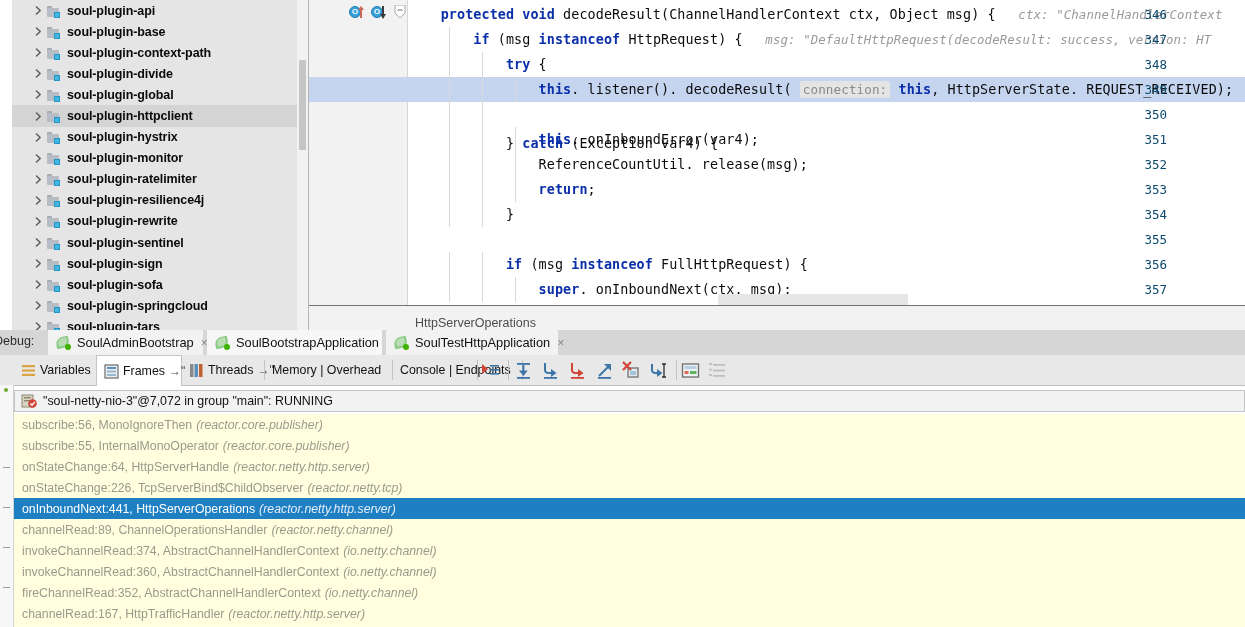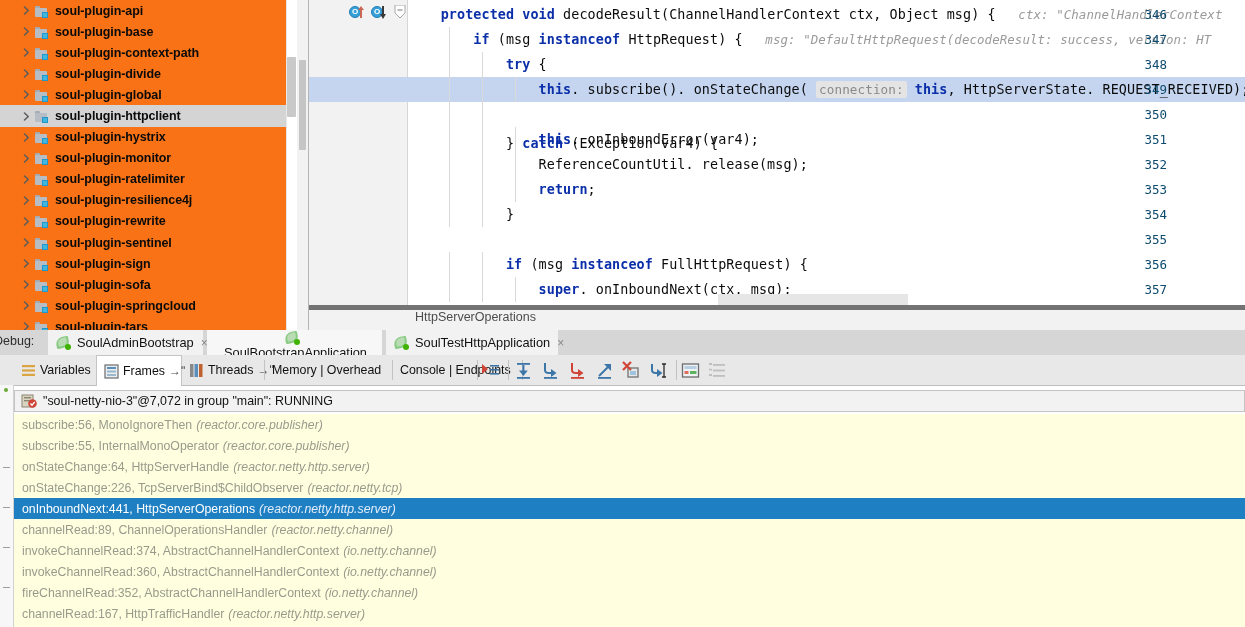--- a/index.html
+++ b/index.html
@@ -8,21 +8,21 @@
     font-family:"Liberation Sans", sans-serif;
     font-size:12px;color:#1a1a1a;background:#ffffff;
     position:relative;
   }
   .root{position:absolute;inset:0;}
 
   
   .top-area{position:absolute;left:0;top:0;width:1245px;height:330px;}
 
   
-  .tree{position:absolute;left:0;top:0;width:297px;height:330px;background:#f97316;overflow:hidden;}
+  .tree{position:absolute;left:12px;top:0;width:297px;height:330px;background:#e5e5e5;overflow:hidden;}
   .tree-row{height:21.1px;display:flex;align-items:center;padding-left:18px;white-space:nowrap;}
   .tree-row.sel{background:#d4d4d4;}
   .arrow{width:16px;flex:0 0 16px;color:#5c5c5c;font-size:11px;line-height:1;
          display:flex;align-items:center;justify-content:center;}
   .arrow svg{display:block;}
   .mod-icon{width:16px;height:16px;flex:0 0 16px;position:relative;margin-right:5px;}
   .mod-icon .f1{position:absolute;left:1px;top:3px;width:5px;height:3px;background:#a6acb3;border-radius:1px 1px 0 0;}
   .mod-icon .f2{position:absolute;left:1px;top:5px;width:12px;height:9px;background:#b7bdc4;border-radius:1px;}
   .mod-icon .bg{position:absolute;left:8px;top:9px;width:6px;height:6px;background:#40b6e0;border:1px solid #2196c7;box-sizing:border-box;}
   .tree-label{font-size:12.5px;font-weight:bold;color:#0a0a0a;letter-spacing:-0.1px;}
@@ -54,31 +54,31 @@
 
   
   .gico{position:absolute;width:17px;height:17px;}
   .gico .circ{position:absolute;left:0;top:2px;width:12px;height:12px;border-radius:50%;
               background:#38a0d8;border:1px solid #1d7fb5;box-sizing:border-box;
               color:#fff;font-size:8px;font-weight:bold;text-align:center;line-height:10px;
               font-family:"Liberation Sans",sans-serif;}
   .fold{position:absolute;width:12px;height:14px;}
 
   .breadcrumb{position:absolute;left:309px;top:305px;width:936px;height:25px;background:#f2f2f2;
-              border-top:5px solid #737373;display:flex;align-items:flex-start;padding-left:106px;
+              border-top:1px solid #737373;display:flex;align-items:flex-end;padding-left:106px;
               box-sizing:border-box;}
   .breadcrumb span{font-size:12.5px;color:#4d4d4d;}
   .ed-fold-bar{position:absolute;left:409px;top:294px;width:190px;height:11px;background:#e6e6e6;}
 
   
   .debug-tabs{position:absolute;left:0;top:330px;width:1245px;height:25px;background:#d6d6d6;}
   .dbg-label{position:absolute;left:-6px;top:4px;font-size:12.5px;color:#2b2b2b;}
   .rtab{position:absolute;top:0;height:25px;display:flex;align-items:center;background:#f2f2f2;
         padding:0 6px 0 8px;box-sizing:border-box;text-align:right;}
-  .rtab.active{background:#f7f7f7;flex-direction:column;}
+  .rtab.active{background:#f7f7f7;}
   .run-ico{width:15px;height:15px;margin-right:6px;position:relative;flex:0 0 15px;}
   .run-ico .leaf{position:absolute;left:0;top:2px;width:13px;height:11px;background:#7cc576;
                  border-radius:60% 10% 55% 12%;transform:rotate(-12deg);opacity:.9;}
   .run-ico .leaf2{position:absolute;left:2px;top:3px;width:9px;height:8px;background:#b9dcb4;
                   border-radius:60% 10% 55% 12%;transform:rotate(-12deg);}
   .run-ico .dot{position:absolute;right:0;bottom:0;width:6px;height:6px;border-radius:50%;background:#3fb300;}
   .rtab-txt{font-size:12.8px;color:#111;white-space:nowrap;}
   .tab-x{margin-left:7px;color:#8a8a8a;font-size:12px;line-height:1;}
 
   .dbg-toolbar{position:absolute;left:0;top:355px;width:1245px;height:30px;background:#e8e8e8;
@@ -367,21 +367,21 @@
 
       <div class="code-area">
         <div id="code-lines">
             <div class="code-line" style="top: 2px;"><span>    </span><span class="kw">protected void </span><span>decodeResult(ChannelHandlerContext ctx, Object msg) {</span><span class="hint">   ctx: "ChannelHandlerContext</span></div>
             <div class="code-line" style="top: 27px;"><span>        </span><span class="kw">if </span><span>(msg </span><span class="kw">instanceof </span><span>HttpRequest) {</span><span class="hint">   msg: "DefaultHttpRequest(decodeResult: success, version: HT</span></div>
             <div class="indent-guide" style="left: 41px; top: 27px; height: 25px;"></div>
             <div class="code-line" style="top: 52px;"><span>            </span><span class="kw">try </span><span>{</span></div>
             <div class="indent-guide" style="left: 41px; top: 52px; height: 25px;"></div>
             <div class="indent-guide" style="left: 74px; top: 52px; height: 25px;"></div>
             <div class="line-hl" style="top: 77px; left: -99px; width: 1035px;"></div>
-            <div class="code-line" style="top: 77px;"><span>                </span><span class="kw">this</span><span>. subscribe(). onStateChange( </span><span class="phint">connection:</span><span> </span><span class="kw">this</span><span>, HttpServerState. REQUEST_RECEIVED);</span></div>
+            <div class="code-line" style="top: 77px;"><span>                </span><span class="kw">this</span><span>. listener(). decodeResult( </span><span class="phint">connection:</span><span> </span><span class="kw">this</span><span>, HttpServerState. REQUEST_RECEIVED);</span></div>
             <div class="indent-guide" style="left: 41px; top: 77px; height: 25px;"></div>
             <div class="indent-guide" style="left: 74px; top: 77px; height: 25px;"></div>
             <div class="indent-guide" style="left: 107px; top: 77px; height: 25px;"></div>
             <div class="code-line" style="top: 102px; margin-top: 29px;"><span>            } </span><span class="kw">catch </span><span>(Exception var4) {</span></div>
             <div class="indent-guide" style="left: 41px; top: 102px; height: 25px;"></div>
             <div class="indent-guide" style="left: 74px; top: 102px; height: 25px;"></div>
             <div class="code-line" style="top: 127px;"><span>                </span><span class="kw">this</span><span>. onInboundError(var4);</span></div>
             <div class="indent-guide" style="left: 41px; top: 127px; height: 25px;"></div>
             <div class="indent-guide" style="left: 74px; top: 127px; height: 25px;"></div>
             <div class="indent-guide" style="left: 107px; top: 127px; height: 25px;"></div>

